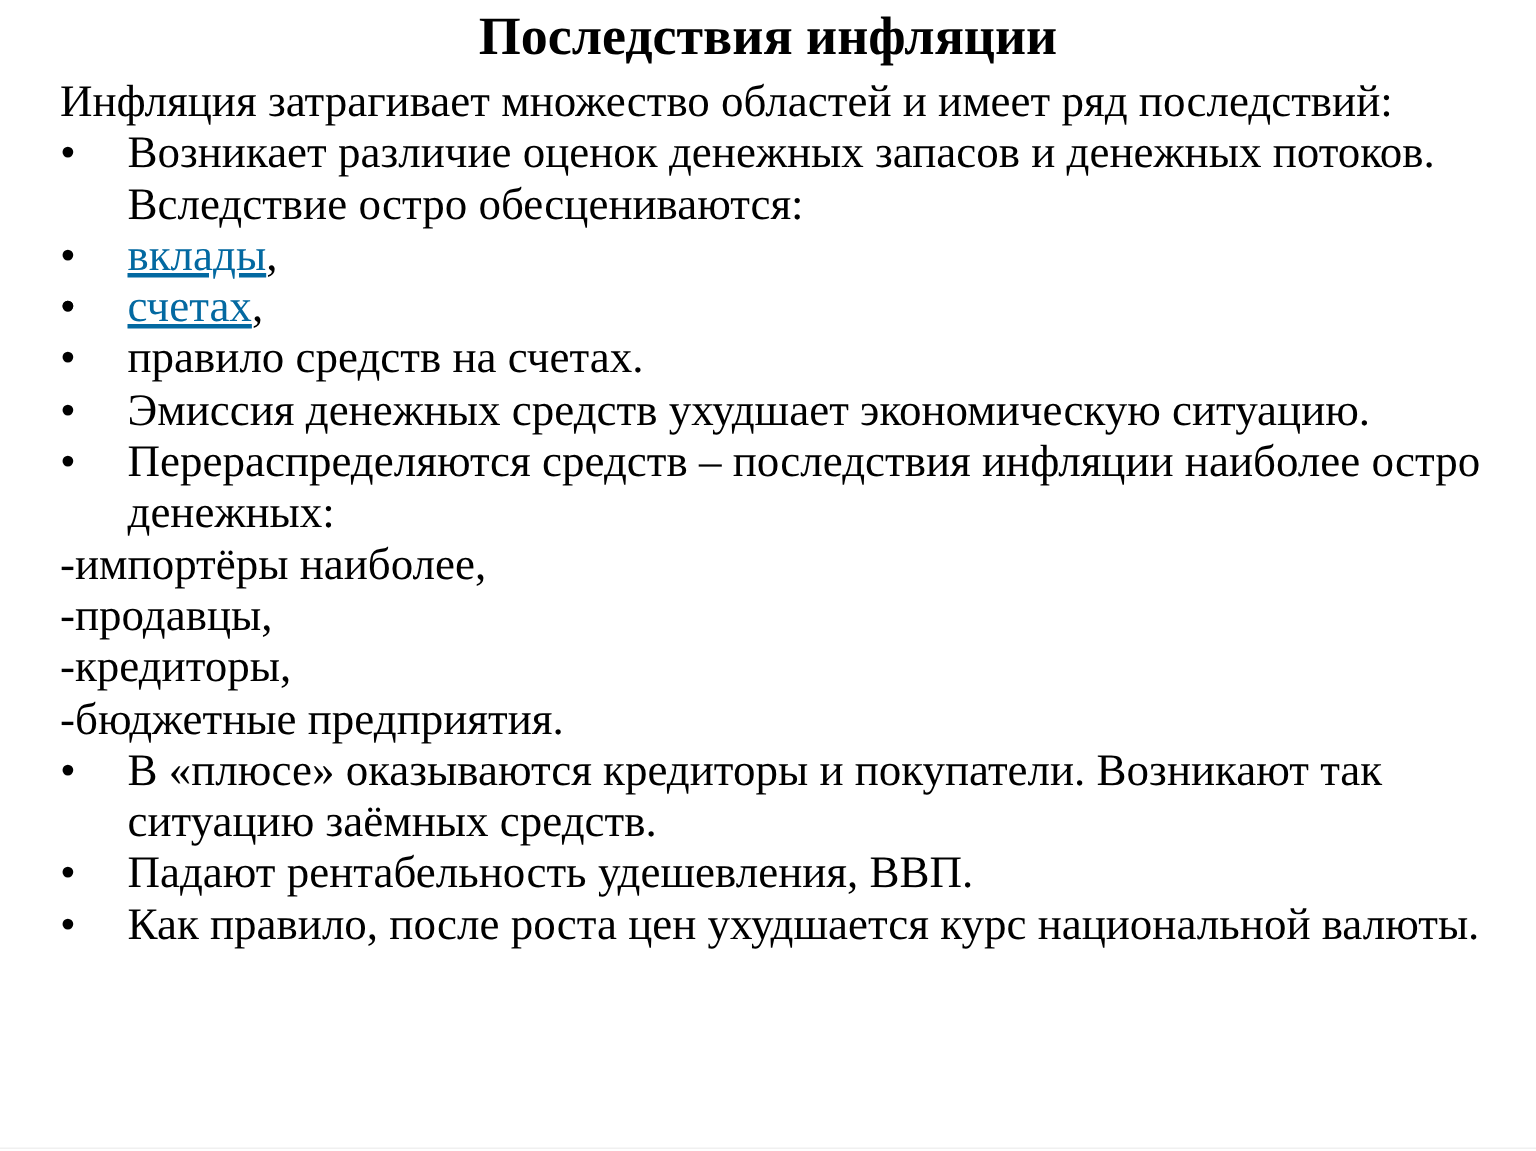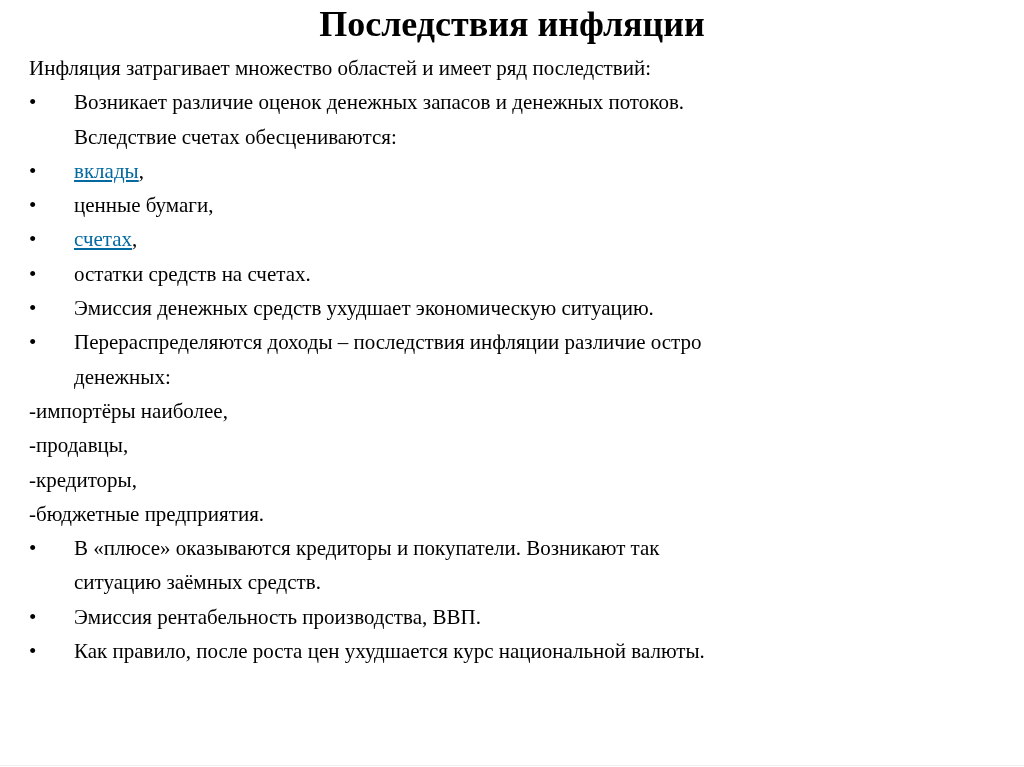--- a/index.html
+++ b/index.html
@@ -31,24 +31,24 @@
       top: 0;
       width: 1024px;
       text-align: center;
       font-weight: bold;
       font-size: 36px;
       line-height: 48px;
       margin: 0;
     }
     .body-text {
       position: absolute;
-      left: 29px;
+      left: 40px;
       top: 51px;
       width: 960px;
-      font-size: 21px;
+      font-size: 30px;
       line-height: 34.3px;
     }
     .line {
       display: block;
       white-space: nowrap;
     }
     .intro { padding-left: 0; }
     .bullet {
       position: relative;
       padding-left: 45px;
@@ -74,67 +74,66 @@
 <div class="slide">
   <h1 class="title">Последствия инфляции</h1>
 
   <div class="body-text">
     <span class="line intro">Инфляция затрагивает множество областей и имеет ряд последствий:</span>
 
     <span class="line bullet">
       <span class="dot">•</span>
       <span>Возникает различие оценок денежных запасов и денежных потоков.</span>
     </span>
-    <span class="line cont">Вследствие счетах обесцениваются:</span>
+    <span class="line cont">Вследствие остро обесцениваются:</span>
 
     <span class="line bullet">
       <span class="dot">•</span>
       <a class="link">вклады</a><span>,</span>
     </span>
 
     <span class="line bullet">
       <span class="dot">•</span>
-      <span>ценные бумаги,</span>
     </span>
 
     <span class="line bullet">
       <span class="dot">•</span>
       <a class="link">счетах</a><span>,</span>
     </span>
 
     <span class="line bullet">
       <span class="dot">•</span>
-      <span>остатки средств на счетах.</span>
+      <span>правило средств на счетах.</span>
     </span>
 
     <span class="line bullet">
       <span class="dot">•</span>
       <span>Эмиссия денежных средств ухудшает экономическую ситуацию.</span>
     </span>
 
     <span class="line bullet">
       <span class="dot">•</span>
-      <span>Перераспределяются доходы – последствия инфляции различие остро</span>
+      <span>Перераспределяются средств – последствия инфляции наиболее остро</span>
     </span>
     <span class="line cont">денежных:</span>
 
     <span class="line dash">-импортёры наиболее,</span>
     <span class="line dash">-продавцы,</span>
     <span class="line dash">-кредиторы,</span>
     <span class="line dash">-бюджетные предприятия.</span>
 
     <span class="line bullet">
       <span class="dot">•</span>
       <span>В «плюсе» оказываются кредиторы и покупатели. Возникают так</span>
     </span>
     <span class="line cont">ситуацию заёмных средств.</span>
 
     <span class="line bullet">
       <span class="dot">•</span>
-      <span>Эмиссия рентабельность производства, ВВП.</span>
+      <span>Падают рентабельность удешевления, ВВП.</span>
     </span>
 
     <span class="line bullet">
       <span class="dot">•</span>
       <span>Как правило, после роста цен ухудшается курс национальной валюты.</span>
     </span>
   </div>
 </div>
 
 </body></html>

